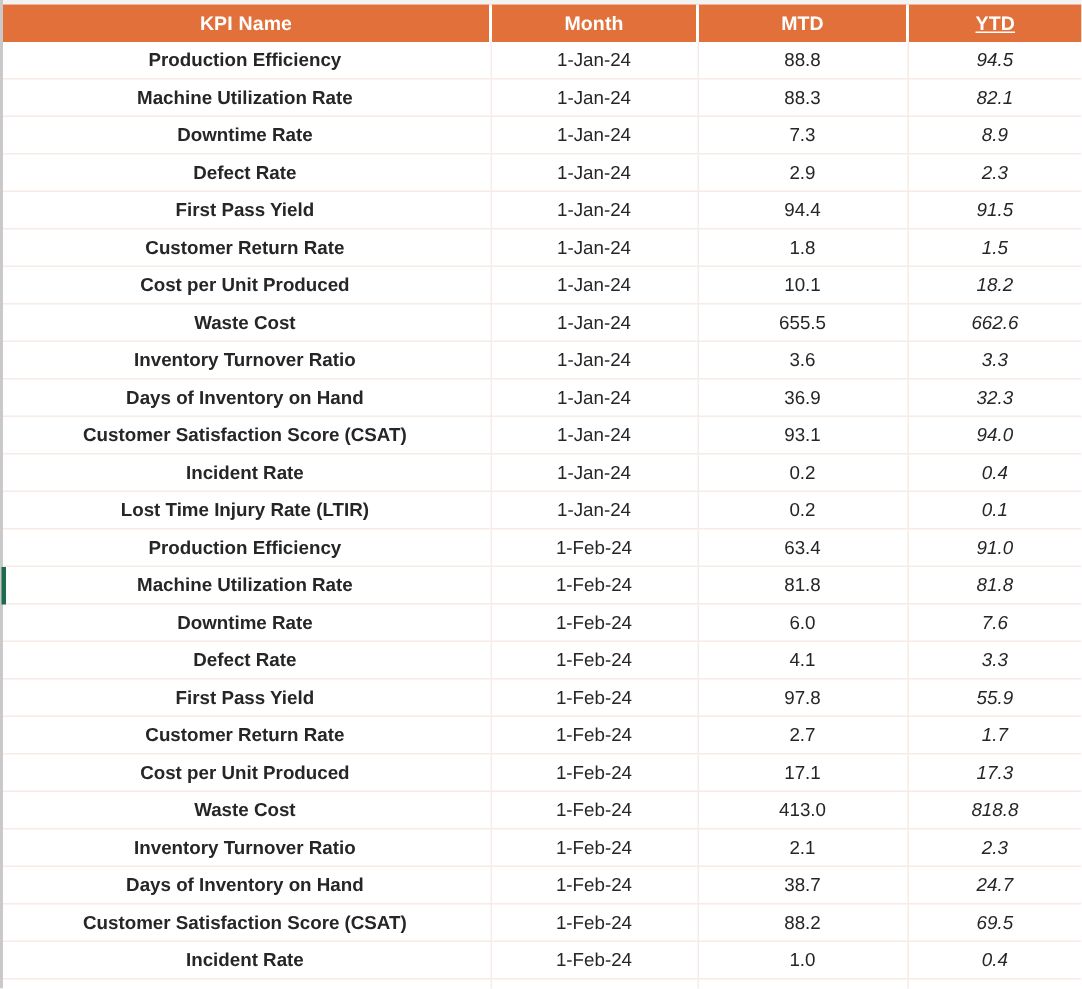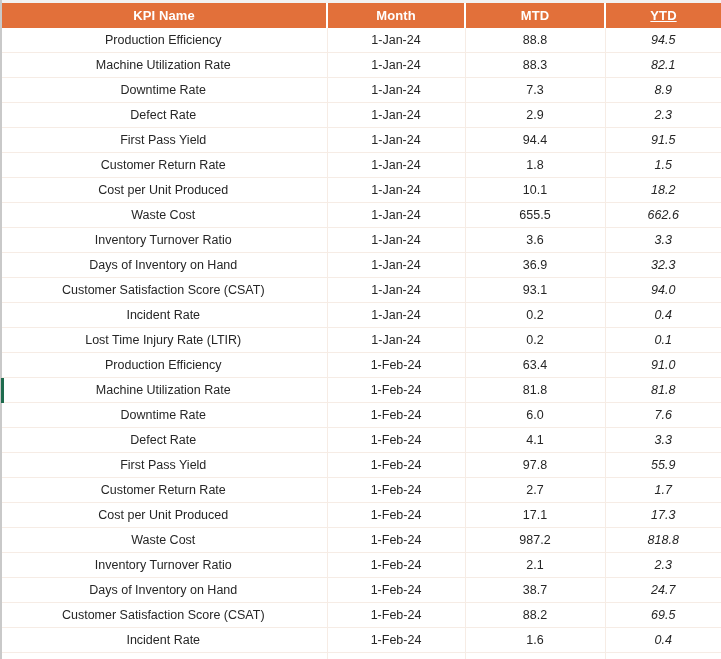--- a/index.html
+++ b/index.html
@@ -83,21 +83,21 @@
     font-size: 12.5px;
     border-bottom: 1px solid #f6ece5;
     border-right: 1px solid #f6ece5;
     background: #ffffff;
     white-space: nowrap;
     overflow: hidden;
   }
   tbody td:last-child { border-right: none; font-style: italic; }
   tbody tr:last-child td { border-bottom: 1px solid #f6ece5; }
 
-  td.kpi-name { padding-right: 2px; }
+  td.kpi-name { padding-right: 2px; font-weight: bold; }
   td.month-cell { }
   td.num-cell { }
 </style>
 </head>
 <body>
 
 <div id="sheet">
 
   <div class="top-strip"></div>
   <div class="left-rule"></div>
@@ -235,21 +235,21 @@
         </tr>
         <tr>
           <td class="kpi-name">Cost per Unit Produced</td>
           <td class="month-cell">1-Feb-24</td>
           <td class="num-cell">17.1</td>
           <td class="num-cell">17.3</td>
         </tr>
         <tr>
           <td class="kpi-name">Waste Cost</td>
           <td class="month-cell">1-Feb-24</td>
-          <td class="num-cell">987.2</td>
+          <td class="num-cell">413.0</td>
           <td class="num-cell">818.8</td>
         </tr>
         <tr>
           <td class="kpi-name">Inventory Turnover Ratio</td>
           <td class="month-cell">1-Feb-24</td>
           <td class="num-cell">2.1</td>
           <td class="num-cell">2.3</td>
         </tr>
         <tr>
           <td class="kpi-name">Days of Inventory on Hand</td>
@@ -259,21 +259,21 @@
         </tr>
         <tr>
           <td class="kpi-name">Customer Satisfaction Score (CSAT)</td>
           <td class="month-cell">1-Feb-24</td>
           <td class="num-cell">88.2</td>
           <td class="num-cell">69.5</td>
         </tr>
         <tr>
           <td class="kpi-name">Incident Rate</td>
           <td class="month-cell">1-Feb-24</td>
-          <td class="num-cell">1.6</td>
+          <td class="num-cell">1.0</td>
           <td class="num-cell">0.4</td>
         </tr>
         <tr>
           <td class="kpi-name">Lost Time Injury Rate (LTIR)</td>
           <td class="month-cell">1-Feb-24</td>
           <td class="num-cell">0.3</td>
           <td class="num-cell">0.3</td>
         </tr>
       </tbody>
   </table>

